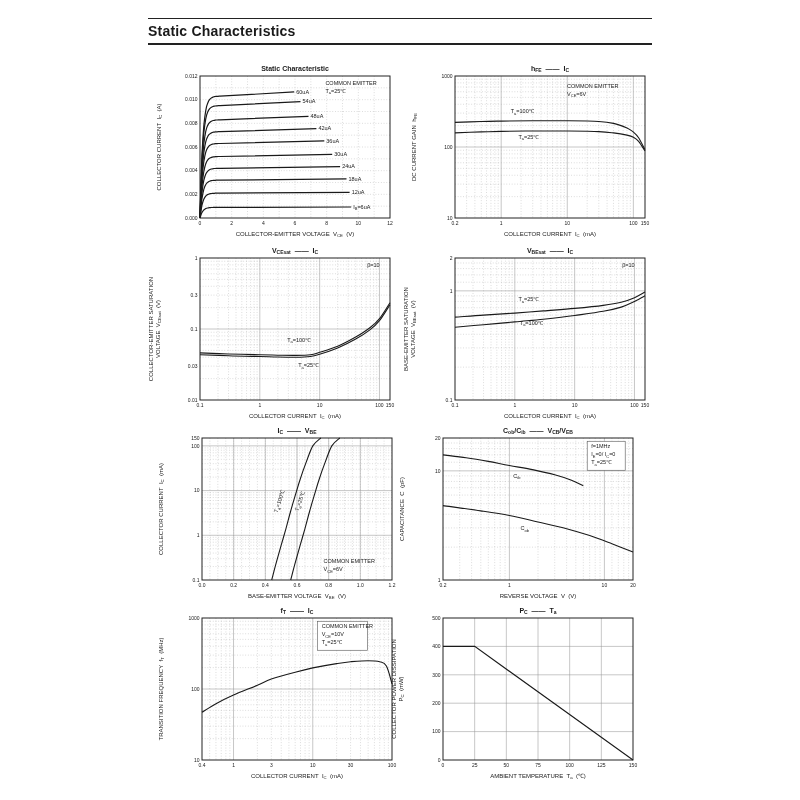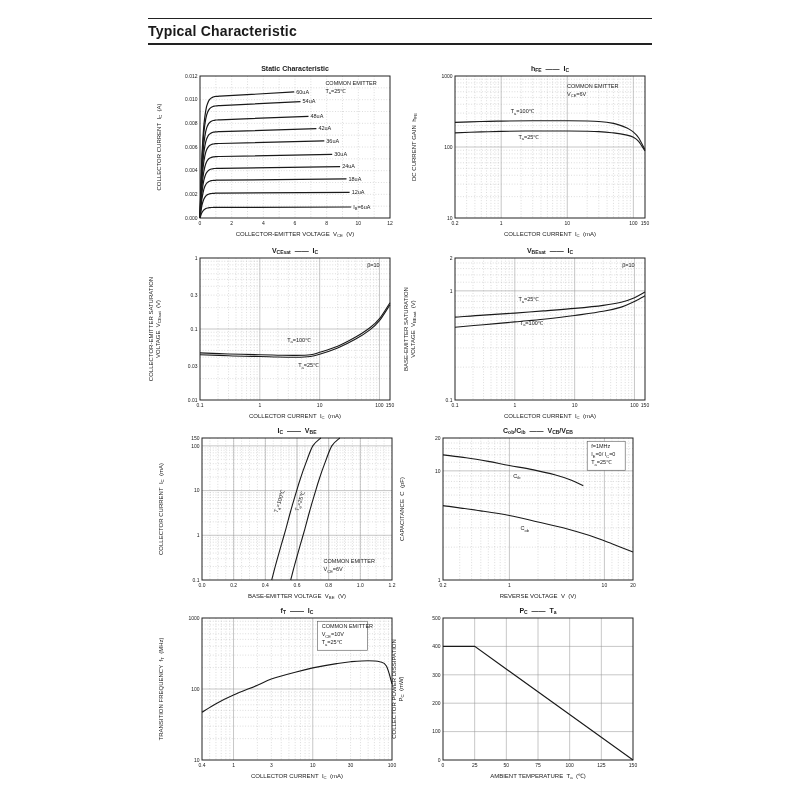--- a/index.html
+++ b/index.html
@@ -11,21 +11,21 @@
   #header h1{font-size:14px;font-weight:bold;margin:0;padding:1px 0 1px 0;letter-spacing:0.2px;}
   .chart{position:absolute;width:270px;height:182px;}
   svg text{font-family:"Liberation Sans",sans-serif;}
 </style>
 </head>
 <body>
 
 <div id="page">
   <div id="header">
     <div class="rule-top"></div>
-    <h1>Typical Characteristic</h1>
+    <h1>Static Characteristics</h1>
     <div class="rule-bottom"></div>
   </div>
   <div id="charts">
       <div class="chart" style="left: 145px; top: 62px;"><svg width="270" height="182" viewBox="0 0 270 182">
           <g>
             <line x1="70.83333333333333" y1="14" x2="70.83333333333333" y2="156" stroke="#aaaaaa" stroke-width="0.45" stroke-dasharray="0.9 1.8"></line>
             <line x1="86.66666666666666" y1="14" x2="86.66666666666666" y2="156" stroke="#aaaaaa" stroke-width="0.45" stroke-dasharray="0.9 1.8"></line>
             <line x1="102.5" y1="14" x2="102.5" y2="156" stroke="#aaaaaa" stroke-width="0.45" stroke-dasharray="0.9 1.8"></line>
             <line x1="118.33333333333333" y1="14" x2="118.33333333333333" y2="156" stroke="#aaaaaa" stroke-width="0.45" stroke-dasharray="0.9 1.8"></line>
             <line x1="134.16666666666669" y1="14" x2="134.16666666666669" y2="156" stroke="#aaaaaa" stroke-width="0.45" stroke-dasharray="0.9 1.8"></line>

